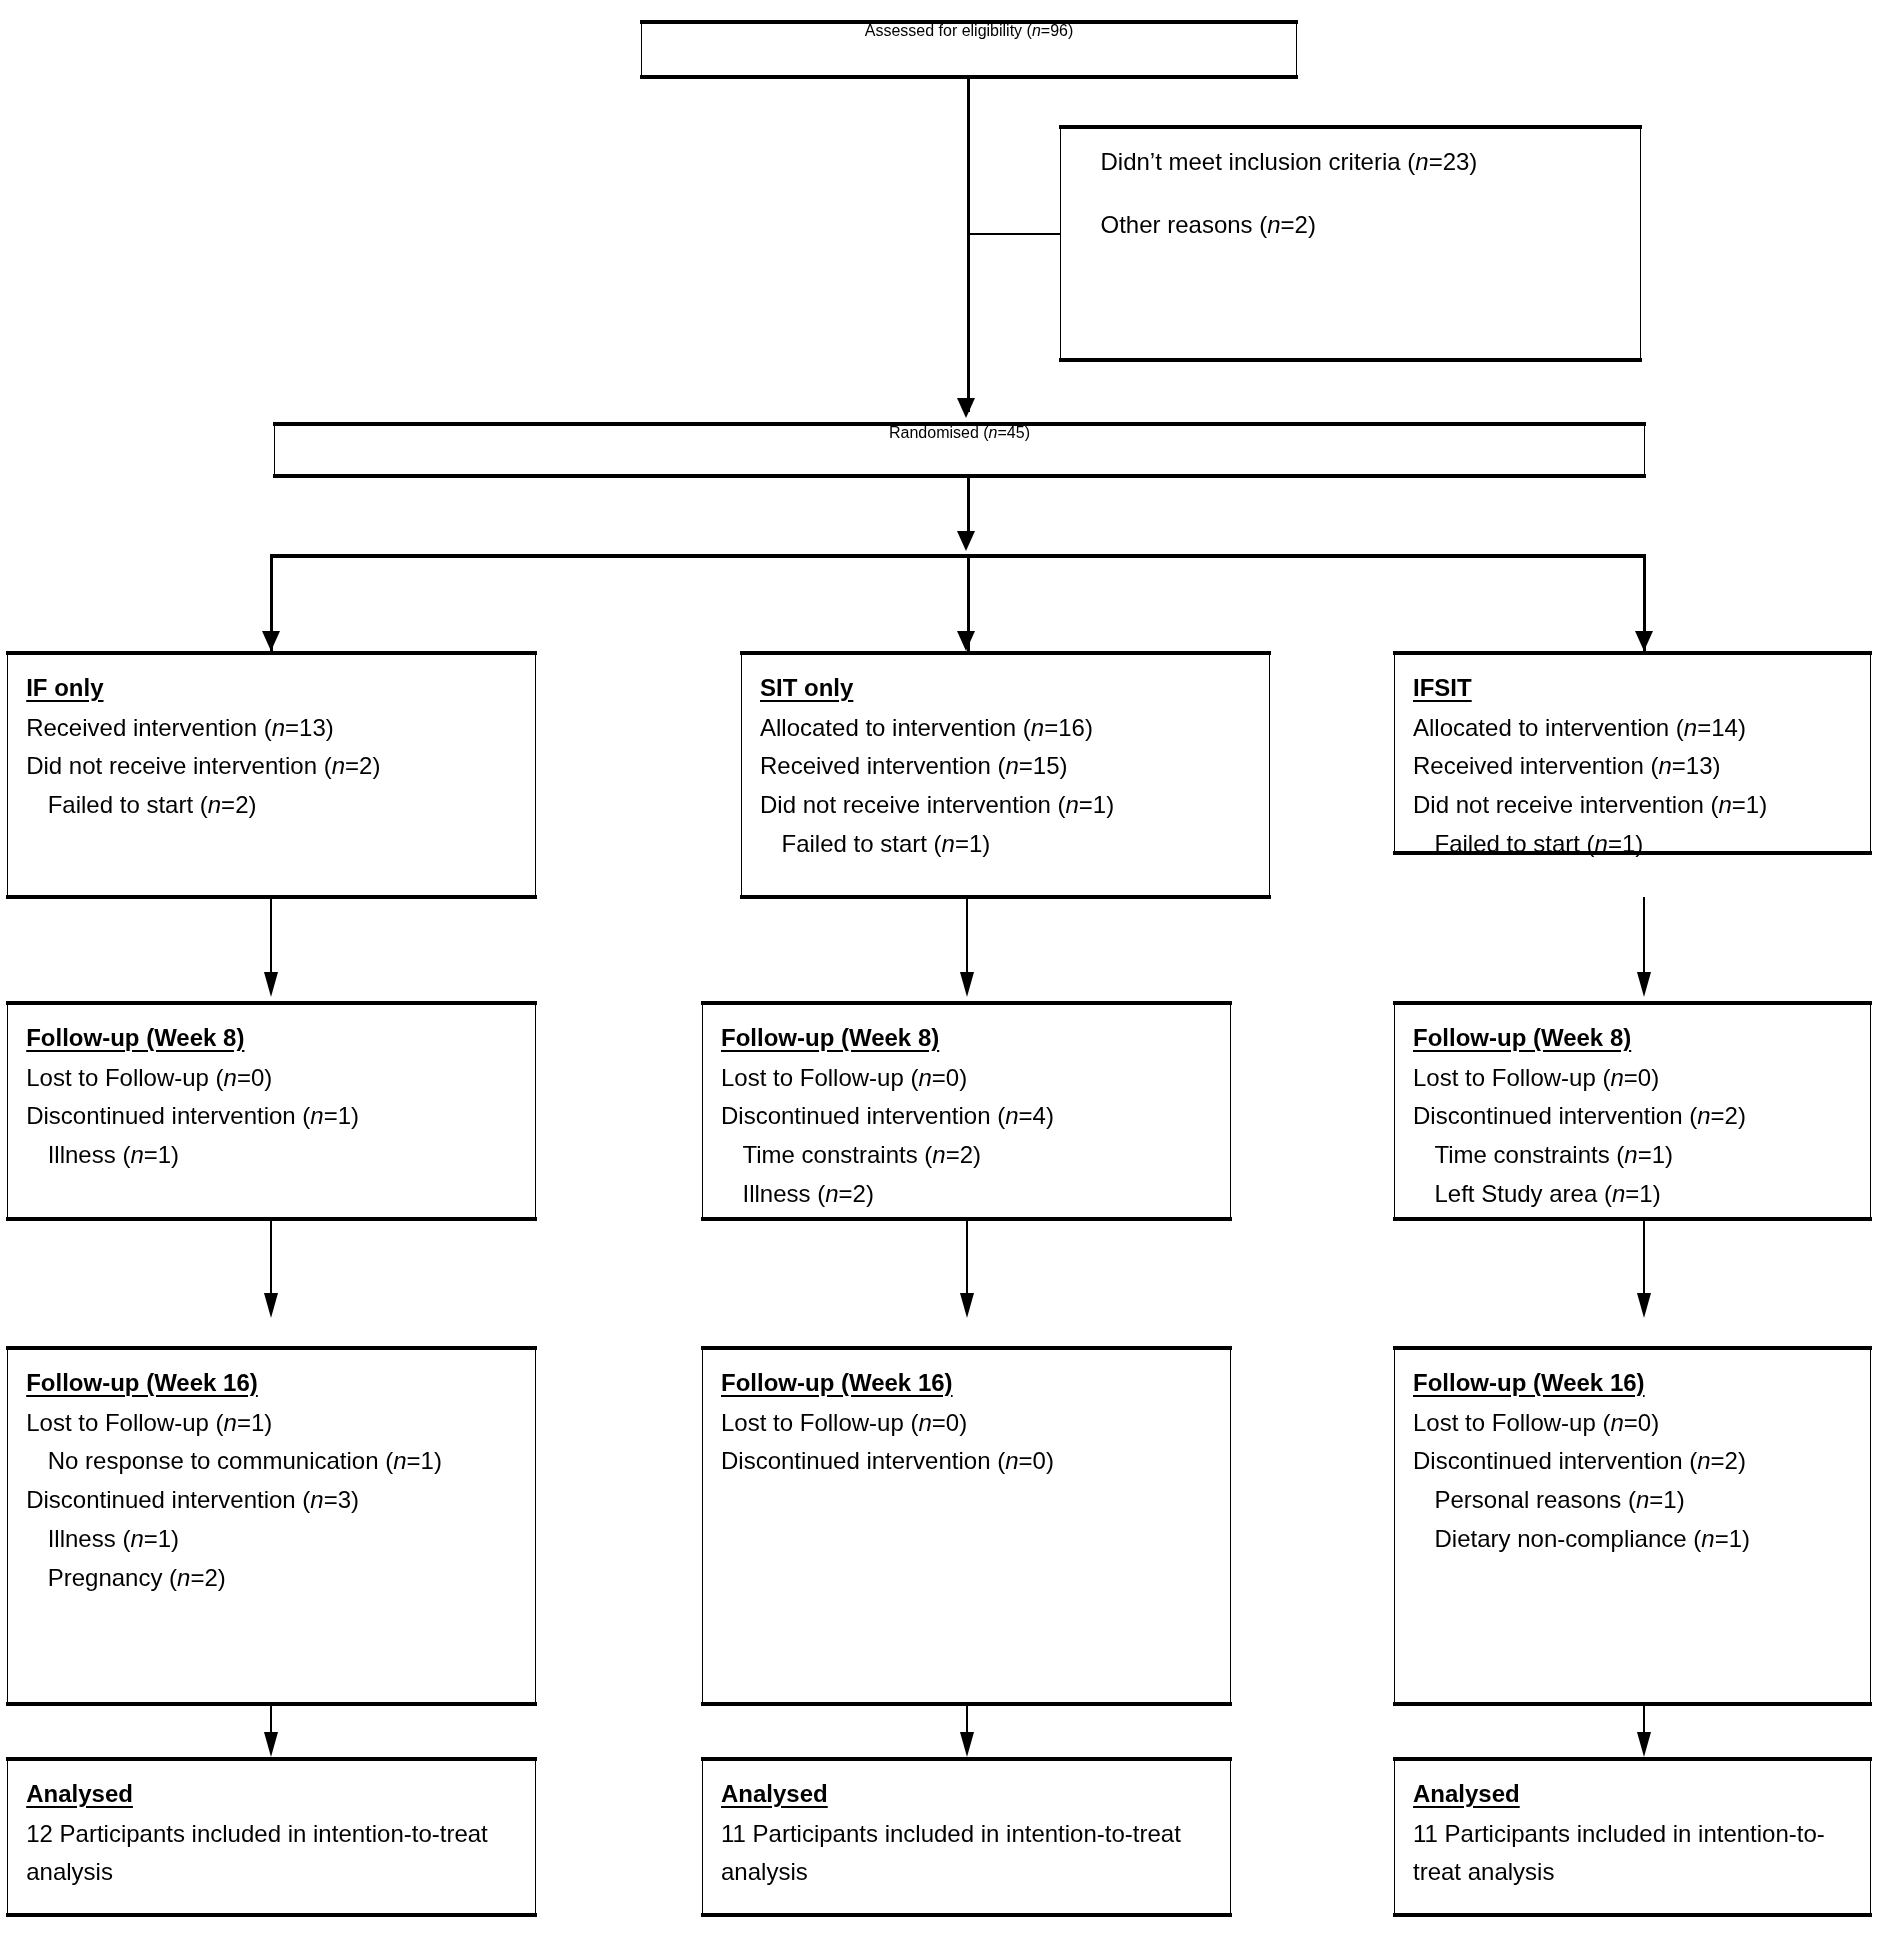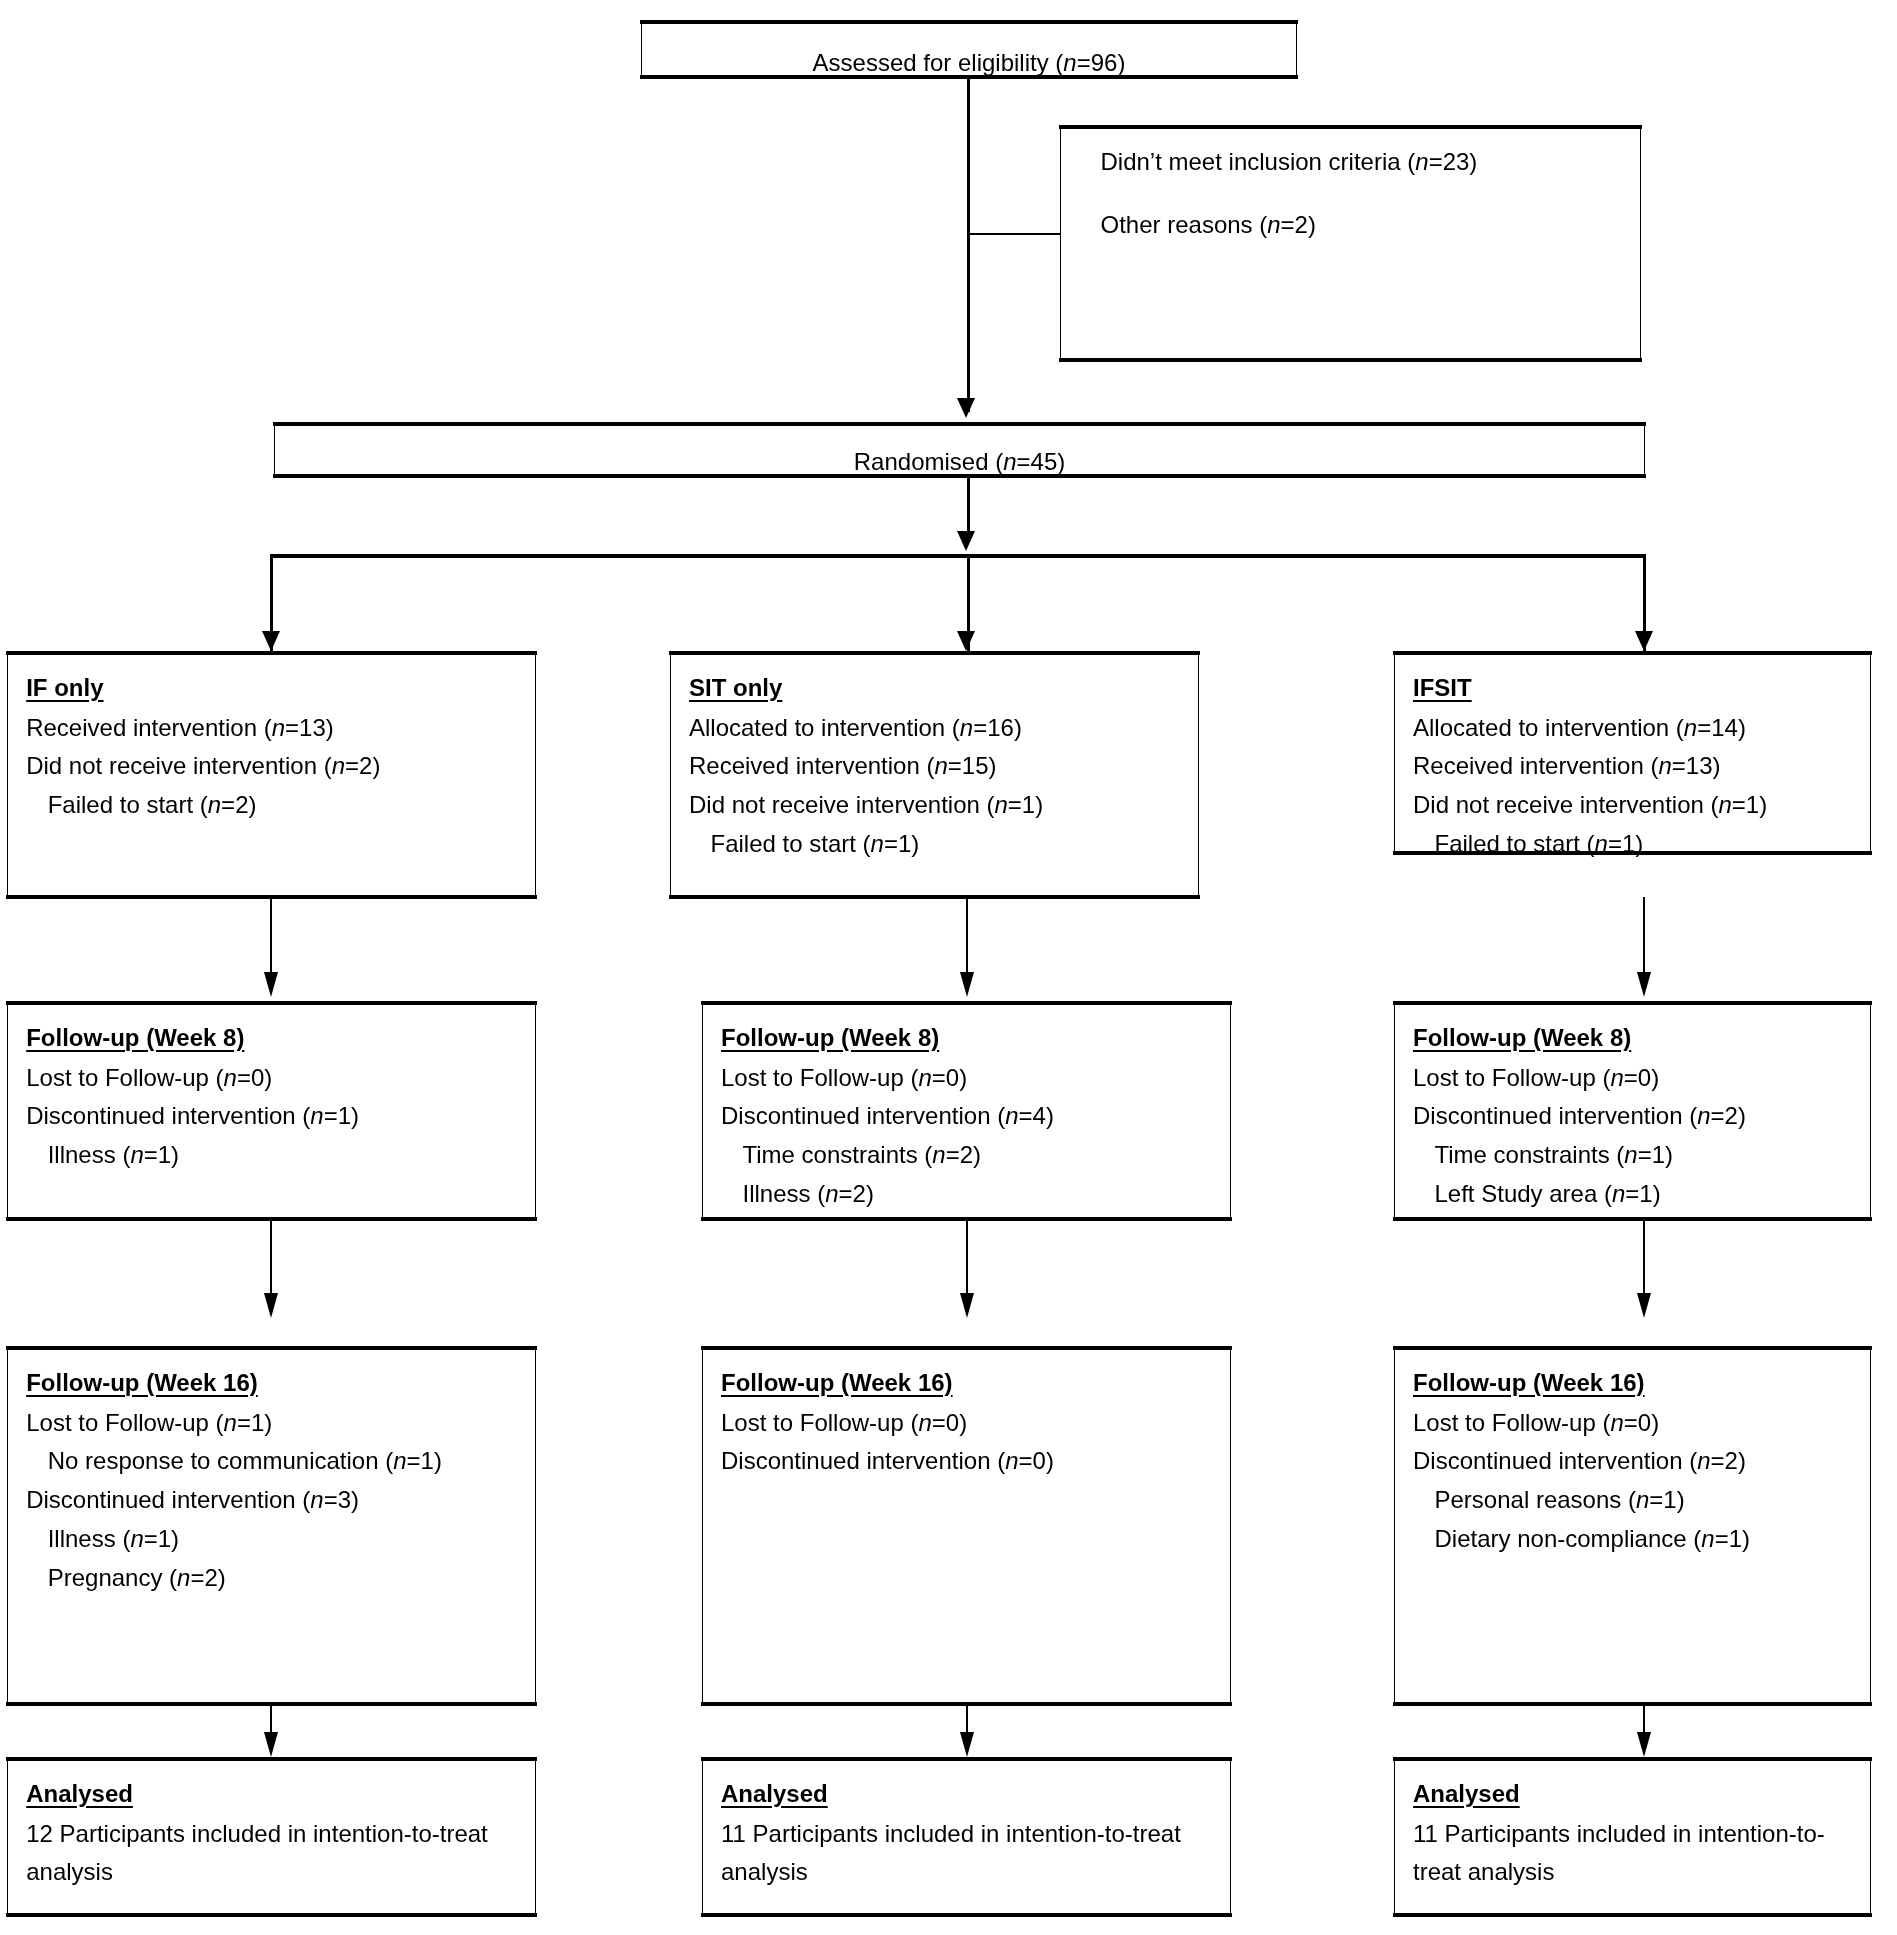--- a/index.html
+++ b/index.html
@@ -37,24 +37,24 @@
 
   .box-inner {
     position: relative;
     z-index: 2;
     padding: 15.5px 18px;
     font-size: 24px;
     line-height: 1.62;
   }
   .center-mid {
     display: flex;
-    align-items: flex-end;
+    align-items: flex-start;
     justify-content: center;
     height: 100%;
-    font-size: 24px;
+    font-size: 16px;
   }
   .hdr {
     font-weight: bold;
     text-decoration: underline;
     text-underline-offset: 4.2px;
     text-decoration-thickness: 2.4px;
     display: inline-block;
     margin-bottom: 1.2px;
   }
   .line { white-space: nowrap; }
@@ -123,21 +123,21 @@
 
   <div class="box" style="left:7.2px; top:652px; width:529px; height:246px;">
     <div class="box-inner">
       <div><span class="hdr">IF only</span></div>
       <div class="line">Received intervention (<span class="ital">n</span>=13)</div>
       <div class="line">Did not receive intervention (<span class="ital">n</span>=2)</div>
       <div class="line indent1">Failed to start (<span class="ital">n</span>=2)</div>
     </div>
   </div>
 
-  <div class="box" style="left:670px; top:652px; width:529px; height:246px;">
+  <div class="box" style="left:741px; top:652px; width:529px; height:246px;">
     <div class="box-inner">
       <div><span class="hdr">SIT only</span></div>
       <div class="line">Allocated to intervention (<span class="ital">n</span>=16)</div>
       <div class="line">Received intervention (<span class="ital">n</span>=15)</div>
       <div class="line">Did not receive intervention (<span class="ital">n</span>=1)</div>
       <div class="line indent1">Failed to start (<span class="ital">n</span>=1)</div>
     </div>
   </div>
 
   <div class="box" style="left:1394px; top:652px; width:477px; height:202px;">

